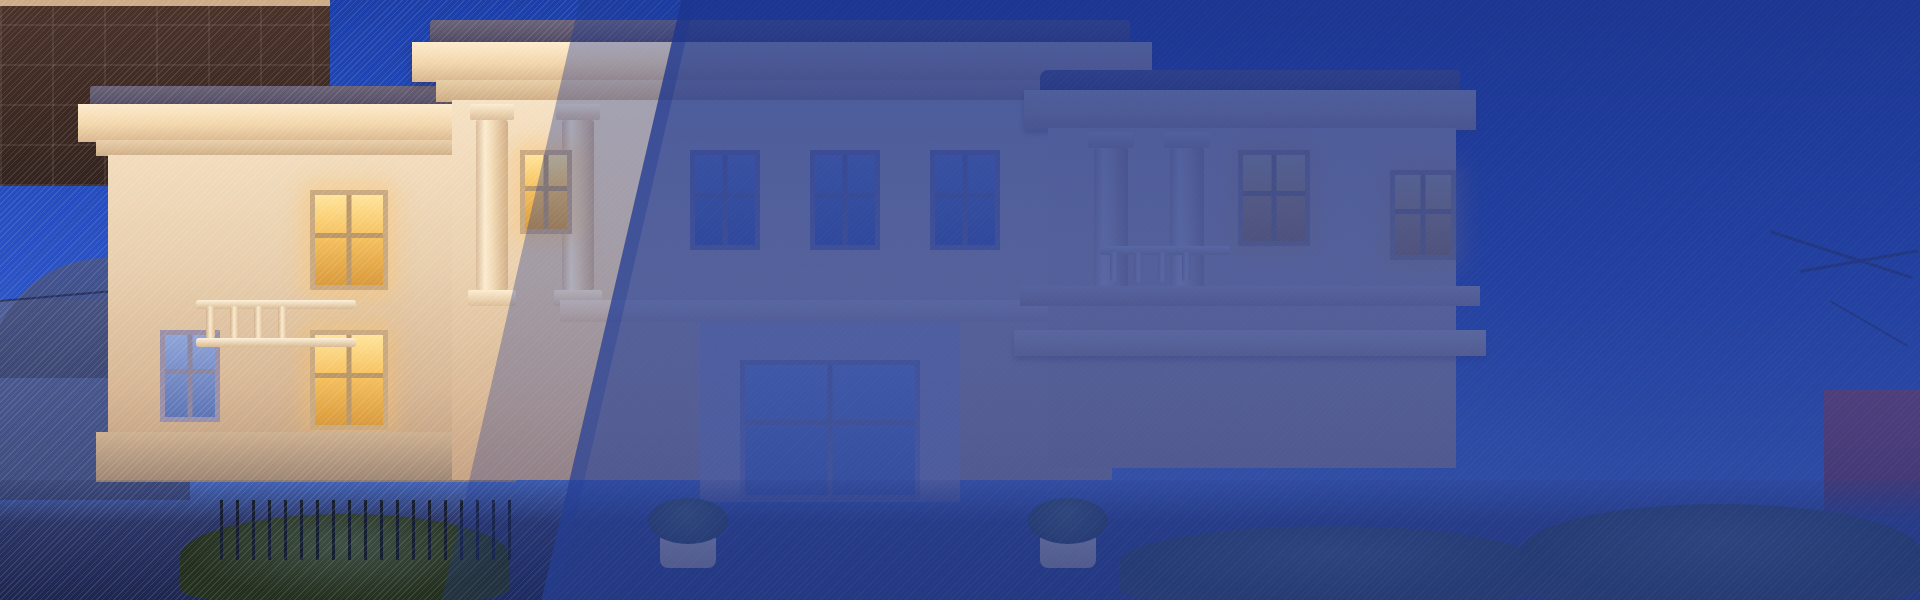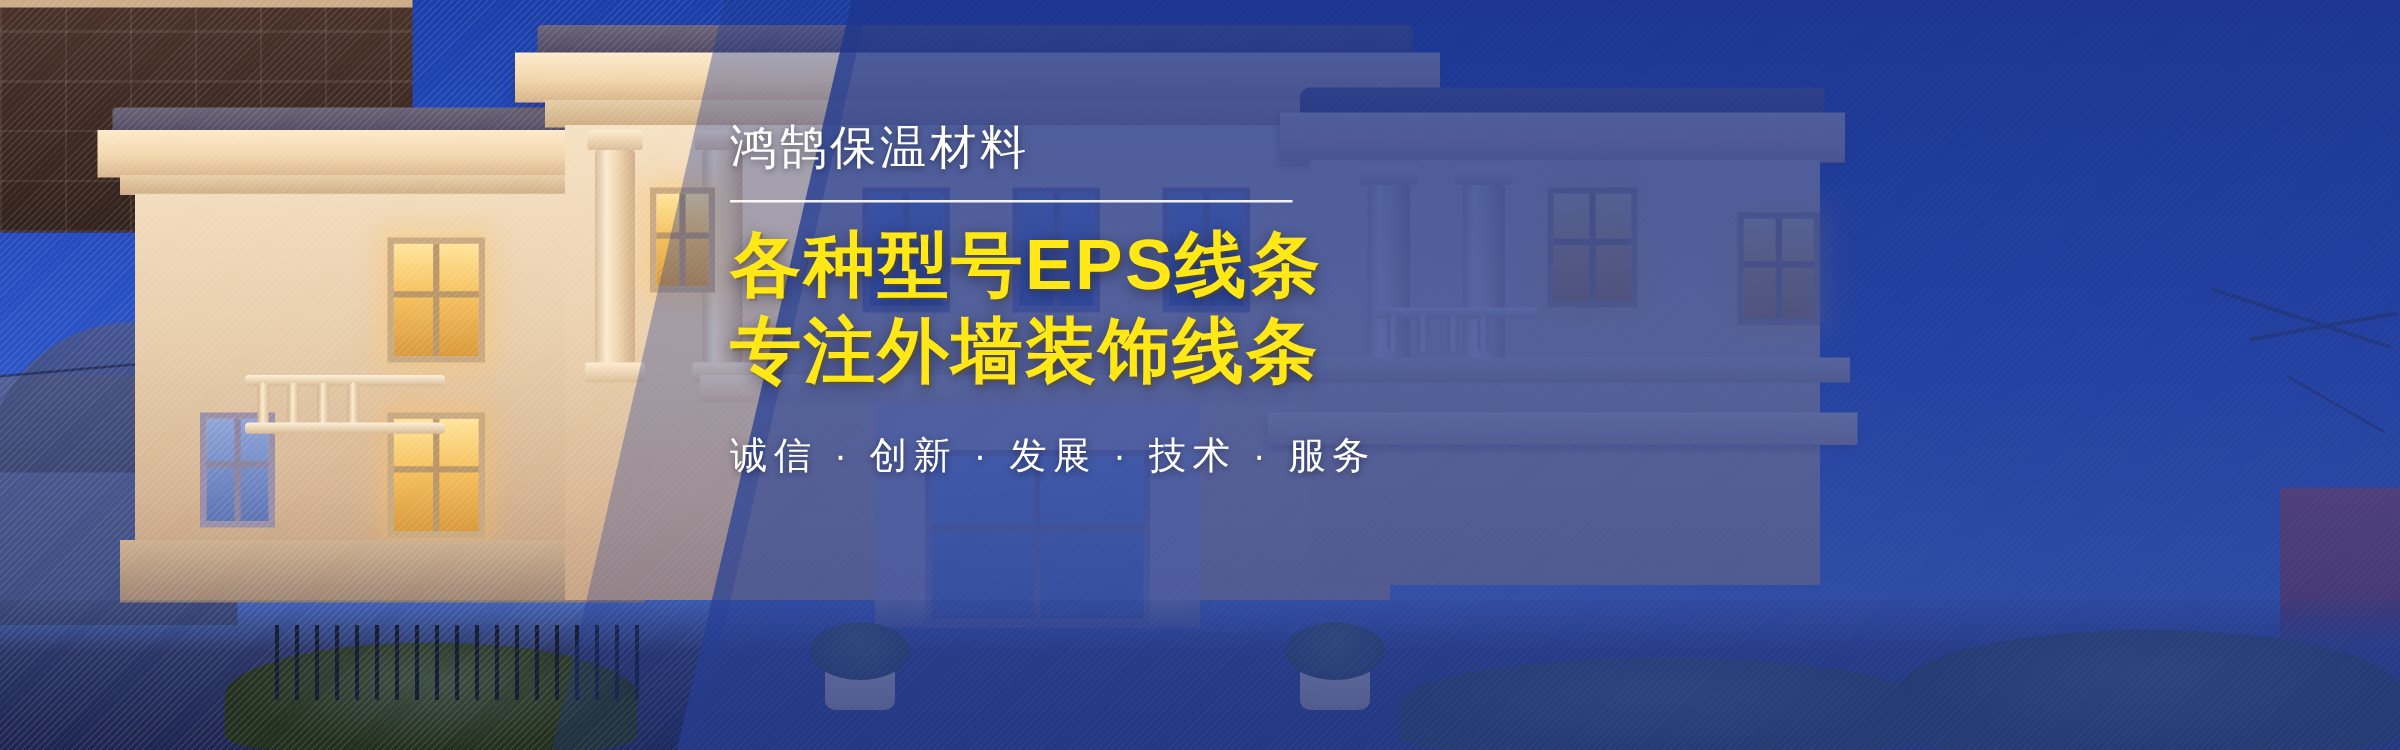--- a/index.html
+++ b/index.html
@@ -350,21 +350,14 @@
     <div class="hedge" style="left:1120px;bottom:0;width:420px;height:74px;"></div>
     <div class="hedge" style="left:1520px;bottom:0;width:400px;height:96px;"></div>
     <div class="fence" style="left:220px;bottom:40px;width:300px;height:60px;"></div>
   </div>
 
   <div class="hatch"></div>
 
   <div class="overlay-soft"></div>
   <div class="overlay-panel"></div>
 
-  <div class="copy">
-    <div class="brand">鸿鹄保温材料</div>
-    <div class="rule"></div>
-    <div class="headline">各种型号EPS线条</div>
-    <div class="headline">专注外墙装饰线条</div>
-    <div class="tagline">诚信 · 创新 · 发展 · 技术 · 服务</div>
-  </div>
 
 </div>
 
 </body></html>

